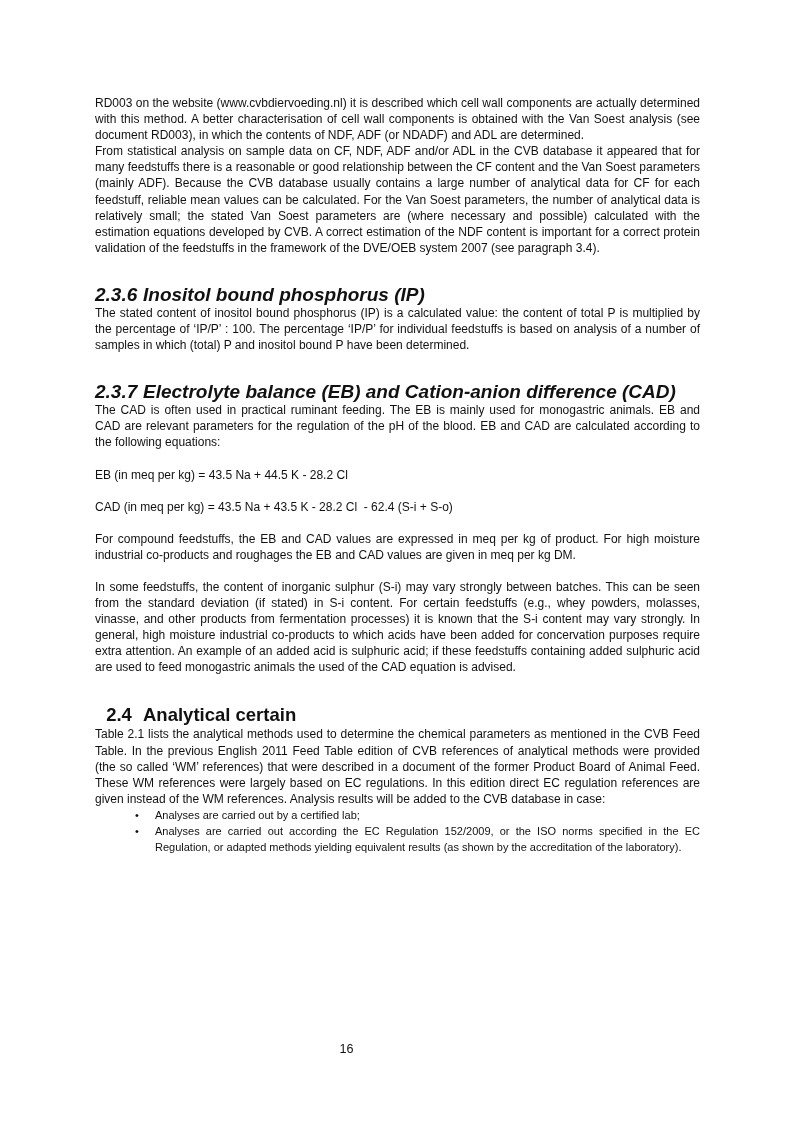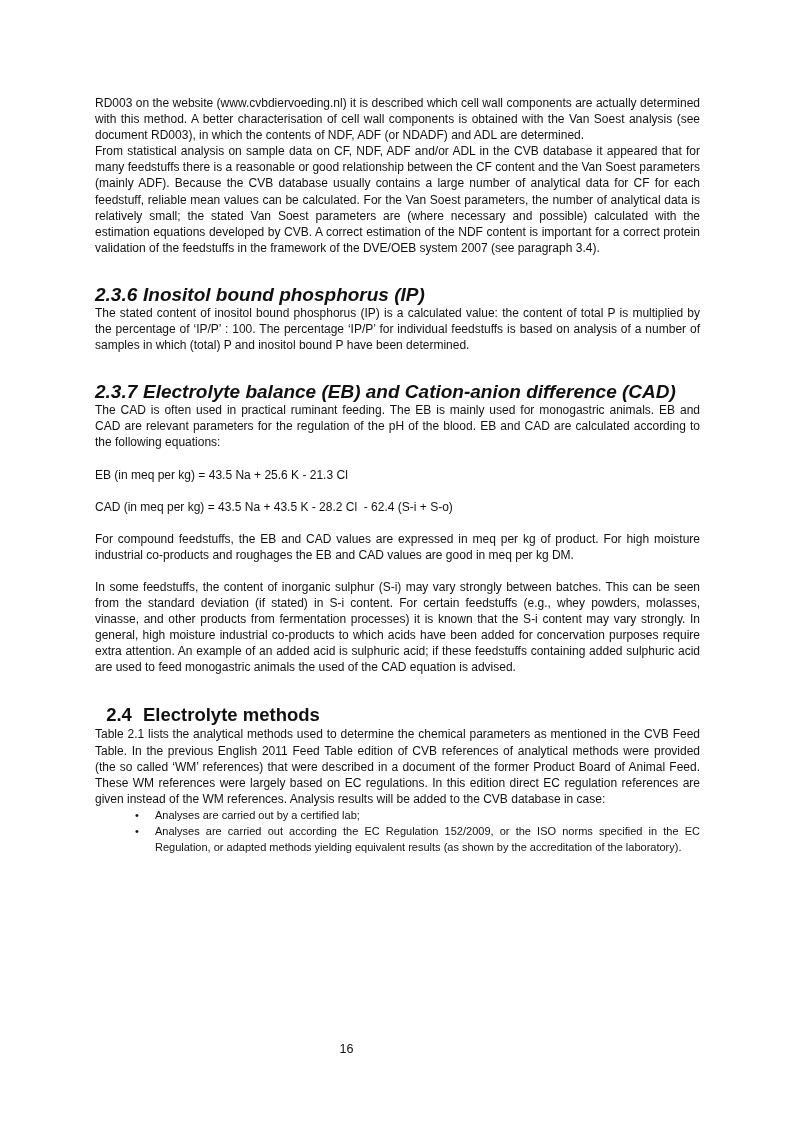--- a/index.html
+++ b/index.html
@@ -32,32 +32,32 @@
   </h3>
   <p>The stated content of inositol bound phosphorus (IP) is a calculated value: the content of total P is multiplied by the percentage of ‘IP/P’ : 100. The percentage ‘IP/P’ for individual feedstuffs is based on analysis of a number of samples in which (total) P and inositol bound P have been determined.</p>
 
   <div class="gap-lg"></div>
 
   <h3 class="h3">
     <span class="num">2.3.7</span><span>Electrolyte balance (EB) and Cation-anion difference (CAD)</span>
   </h3>
   <p>The CAD is often used in practical ruminant feeding. The EB is mainly used for monogastric animals. EB and CAD are relevant parameters for the regulation of the pH of the blood. EB and CAD are calculated according to the following equations:</p>
   <div class="gap-md"></div>
-  <p style="white-space: pre;">EB (in meq per kg) = 43.5 Na + 25.6 K - 21.3 Cl</p>
+  <p style="white-space: pre;">EB (in meq per kg) = 43.5 Na + 44.5 K - 28.2 Cl</p>
   <div class="gap-md"></div>
   <p style="white-space: pre;">CAD (in meq per kg) = 43.5 Na + 43.5 K - 28.2 Cl  - 62.4 (S-i + S-o)</p>
   <div class="gap-md"></div>
-  <p>For compound feedstuffs, the EB and CAD values are expressed in meq per kg of product. For high moisture industrial co-products and roughages the EB and CAD values are good in meq per kg DM.</p>
+  <p>For compound feedstuffs, the EB and CAD values are expressed in meq per kg of product. For high moisture industrial co-products and roughages the EB and CAD values are given in meq per kg DM.</p>
   <div class="gap-md"></div>
   <p>In some feedstuffs, the content of inorganic sulphur (S-i) may vary strongly between batches. This can be seen from the standard deviation (if stated) in S-i content. For certain feedstuffs (e.g., whey powders, molasses, vinasse, and other products from fermentation processes) it is known that the S-i content may vary strongly. In general, high moisture industrial co-products to which acids have been added for concervation purposes require extra attention. An example of an added acid is sulphuric acid; if these feedstuffs containing added sulphuric acid are used to feed monogastric animals the used of the CAD equation is advised.</p>
 
   <div class="gap-lg"></div>
 
   <h2 class="h2">
-    <span class="num">2.4</span><span>Electrolyte methods</span>
+    <span class="num">2.4</span><span>Analytical certain</span>
   </h2>
   <p>Table 2.1 lists the analytical methods used to determine the chemical parameters as mentioned in the CVB Feed Table. In the previous English 2011 Feed Table edition of CVB references of analytical methods were provided (the so called ‘WM’ references) that were described in a document of the former Product Board of Animal Feed. These WM references were largely based on EC regulations. In this edition direct EC regulation references are given instead of the WM references. Analysis results will be added to the CVB database in case:</p>
   <ul>
     <li>Analyses are carried out by a certified lab;</li>
     <li>Analyses are carried out according the EC Regulation 152/2009, or the ISO norms specified in the EC Regulation, or adapted methods yielding equivalent results (as shown by the accreditation of the laboratory).</li>
   </ul>
 </div>
 
 <div class="page-number">16</div>
 

